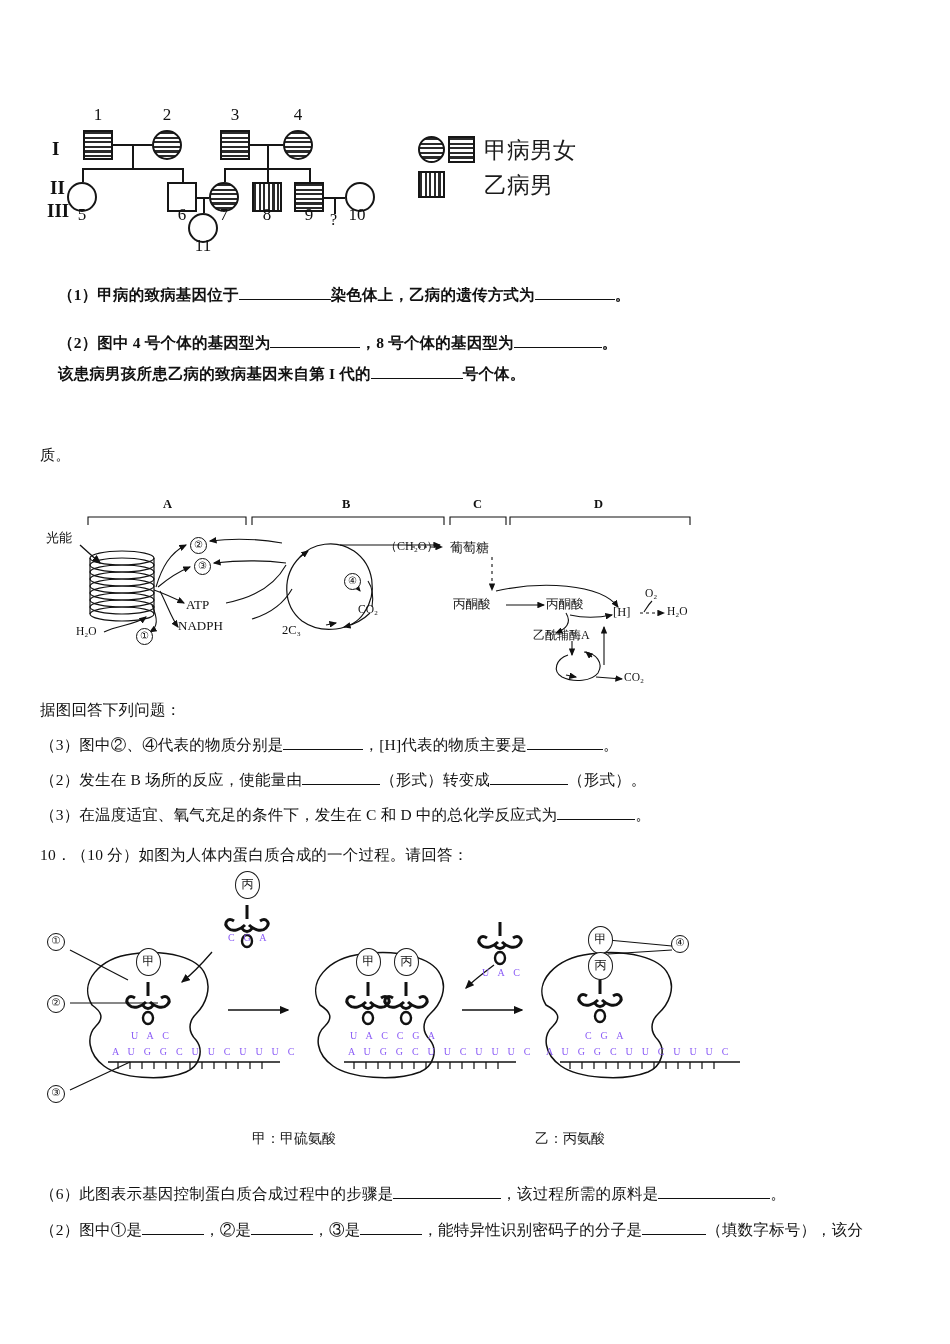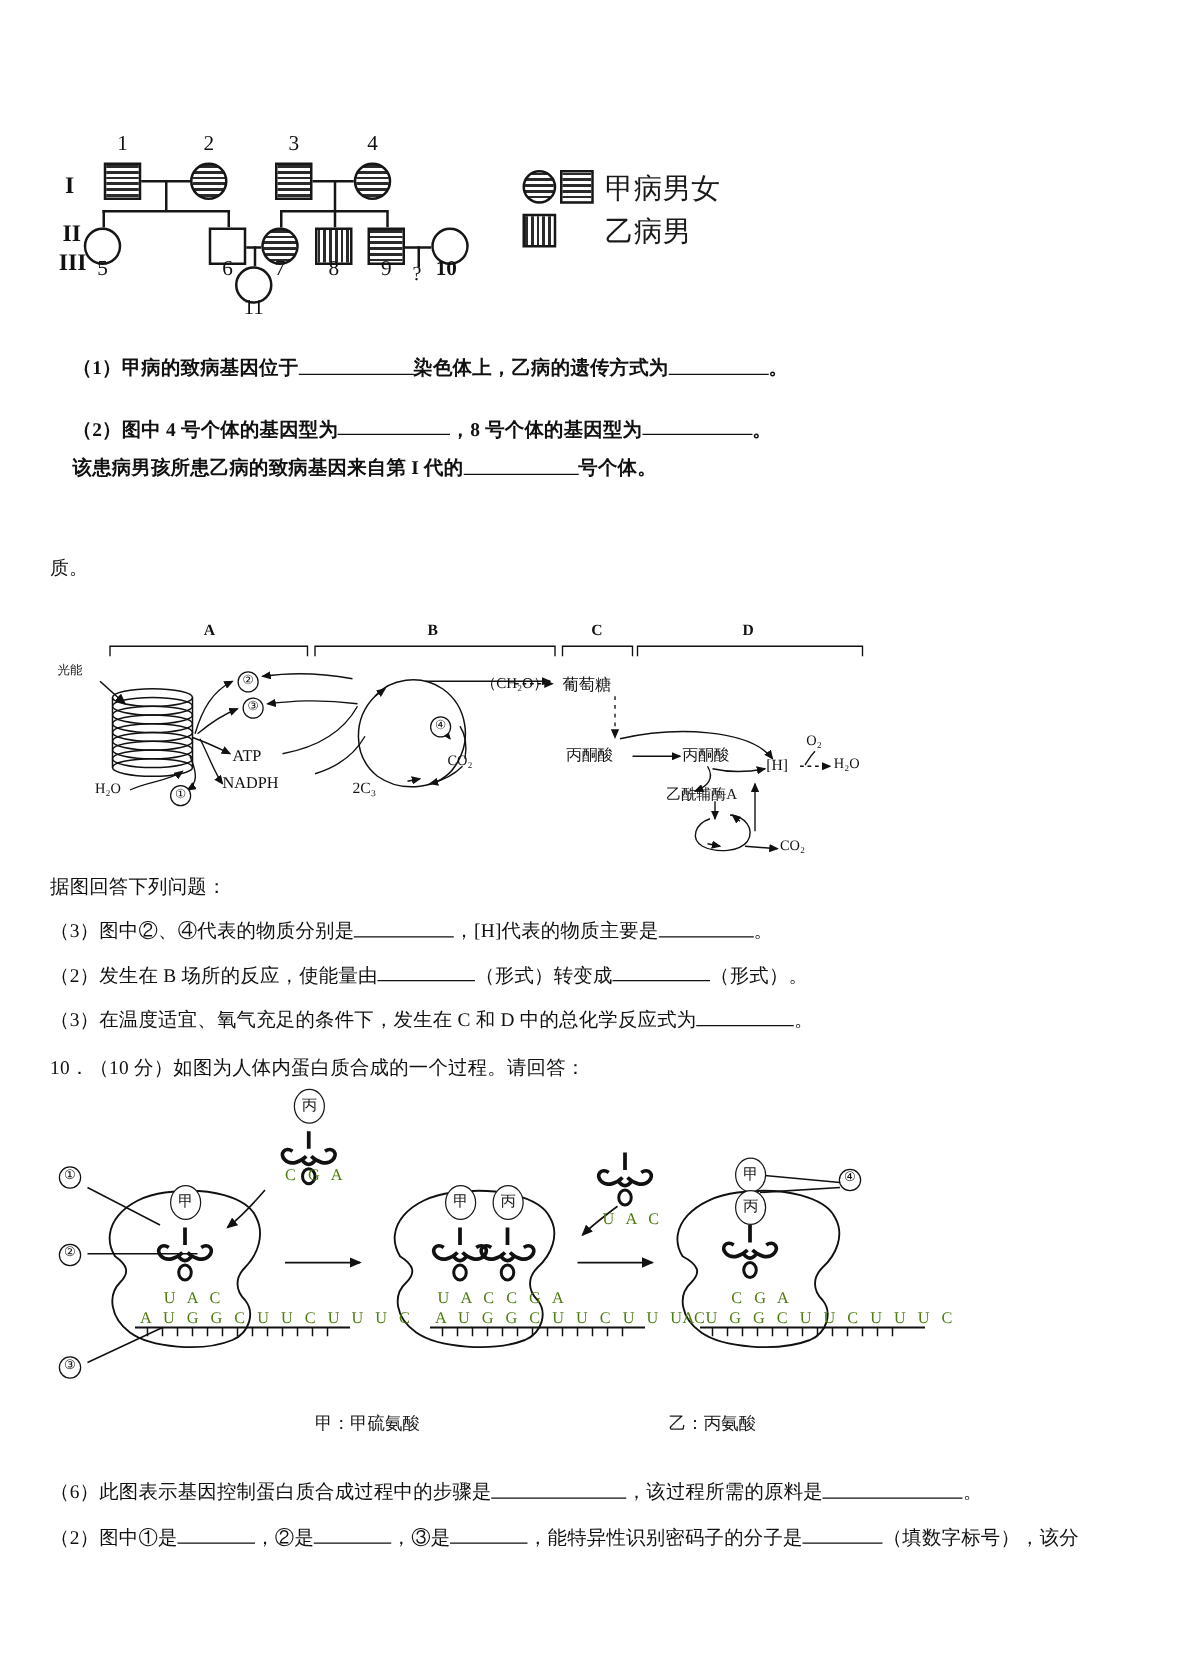--- a/index.html
+++ b/index.html
@@ -112,23 +112,23 @@
     color: #111;
     font-family: "Liberation Serif", serif;
     background: #fff;
   }
 
   
   #trans-fig { position: absolute; left: 0; top: 870px; width: 950px; height: 290px; }
   .seq {
     position: absolute;
     font-family: "Liberation Serif", serif;
-    font-size: 13px;
+    font-size: 10px;
     letter-spacing: 3.2px;
-    color: #4d7c0f;
+    color: #8b5cf6;
     white-space: nowrap;
   }
   .aa-circ {
     position: absolute;
     width: 23px; height: 26px;
     border: 1.6px solid #1a1a1a;
     border-radius: 50%;
     background: #fff;
     font-size: 12px;
     line-height: 24px;
@@ -203,21 +203,21 @@
 
     <div class="ln h" style="left:324px; top:197px; width:21px;"></div>
     <div class="ln v" style="left:334px; top:197px; height:17px;"></div>
     <div class="qmark" style="left:330px; top:211px;">?</div>
 
     <div class="ped-num" style="left:69px; top:205px;">5</div>
     <div class="ped-num" style="left:169px; top:205px;">6</div>
     <div class="ped-num" style="left:211px; top:205px;">7</div>
     <div class="ped-num" style="left:254px; top:205px;">8</div>
     <div class="ped-num" style="left:296px; top:205px;">9</div>
-    <div class="ped-num" style="left:344px; top:205px;font-weight:bold;">10</div>
+    <div class="ped-num" style="left:344px; top:205px;">10</div>
 
     <div class="sym circle" style="left:188px; top:213px;"></div>
     <div class="ped-num" style="left:190px; top:236px;">11</div>
 
     <div class="sym circle fill-h legend-item" style="left:418px; top:136px; width:27px; height:27px;"></div>
     <div class="sym square fill-h legend-item" style="left:448px; top:136px; width:27px; height:27px;"></div>
     <div class="legend-text" style="left:484px; top:135px;">甲病男女</div>
 
     <div class="sym square fill-v legend-item" style="left:418px; top:171px; width:27px; height:27px;"></div>
     <div class="legend-text" style="left:484px; top:170px;">乙病男</div>
@@ -324,21 +324,21 @@
       </g>
     </svg>
 
     
     <div class="brk-lbl" style="left:163px; top:2px;">A</div>
     <div class="brk-lbl" style="left:342px; top:2px;">B</div>
     <div class="brk-lbl" style="left:473px; top:2px;">C</div>
     <div class="brk-lbl" style="left:594px; top:2px;">D</div>
 
     
-    <div class="fig-lbl cn" style="left:46px; top:34px; font-size:10px;text-align:right;">光能</div>
+    <div class="fig-lbl cn" style="left:46px; top:34px; font-size:13px;text-align:right;">光能</div>
     <div class="fig-lbl" style="left:76px; top:130px;">H₂O</div>
     <div class="fig-lbl" style="left:186px; top:102px; font-size:13px;">ATP</div>
     <div class="fig-lbl" style="left:178px; top:123px; font-size:13px;">NADPH</div>
     <div class="fig-lbl" style="left:282px; top:128px; font-size:12.5px;">2C₃</div>
     <div class="fig-lbl" style="left:358px; top:108px;">CO₂</div>
     <div class="fig-lbl" style="left:385px; top:43px; font-size:12px;">（CH₂O）</div>
     <div class="fig-lbl cn" style="left:450px; top:44px; font-size:13px;">葡萄糖</div>
     <div class="fig-lbl cn" style="left:453px; top:101px; font-size:12.5px;">丙酮酸</div>
     <div class="fig-lbl cn" style="left:546px; top:101px; font-size:12.5px;">丙酮酸</div>
     <div class="fig-lbl cn" style="left:533px; top:132px; font-size:12px;">乙酰辅酶A</div>

